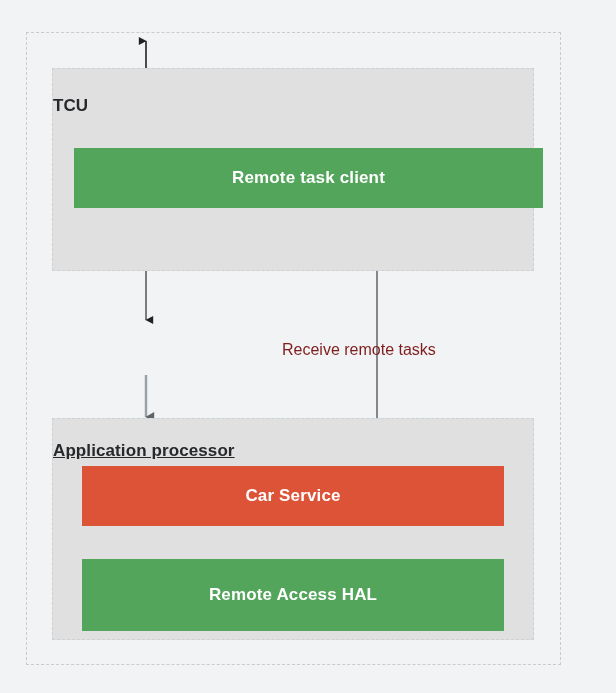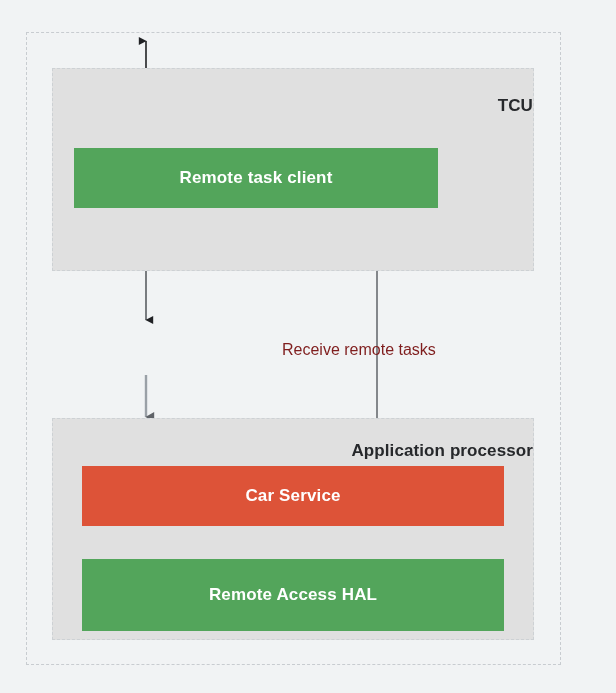--- a/index.html
+++ b/index.html
@@ -46,46 +46,46 @@
   #ap-group {
     left: 52px;
     top: 418px;
     width: 482px;
     height: 222px;
   }
   .group-title {
     position: absolute;
     left: 0;
     right: 0;
-    text-align: right;
+    text-align: left;
     font-size: 17px;
     font-weight: bold;
     color: #26282b;
     letter-spacing: 0.1px;
   }
   #tcu-group .group-title { top: 27px; }
-  #ap-group .group-title { top: 22px; }
+  #ap-group .group-title { top: 22px; text-decoration: underline; }
 
   
   .block {
     position: absolute;
     display: flex;
     align-items: center;
     justify-content: center;
     color: #ffffff;
     font-size: 17px;
     font-weight: bold;
     letter-spacing: 0.15px;
     box-sizing: border-box;
     text-align: center;
   }
   #block-remote-task-client {
     left: 74px;
     top: 148px;
-    width: 364px;
+    width: 469px;
     height: 60px;
     background: #53a55b;
   }
   #block-vp {
     left: 57px;
     top: 321px;
     width: 179px;
     height: 54px;
     background: #9aa0a6;
     font-size: 17px;

